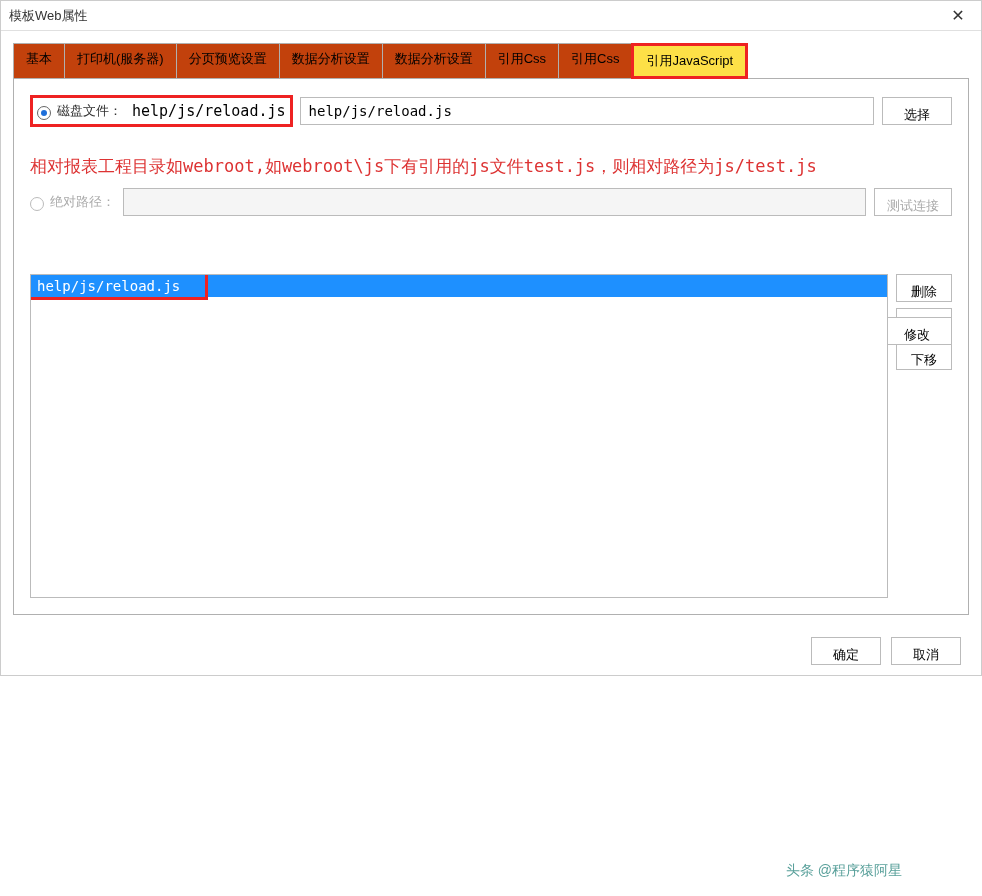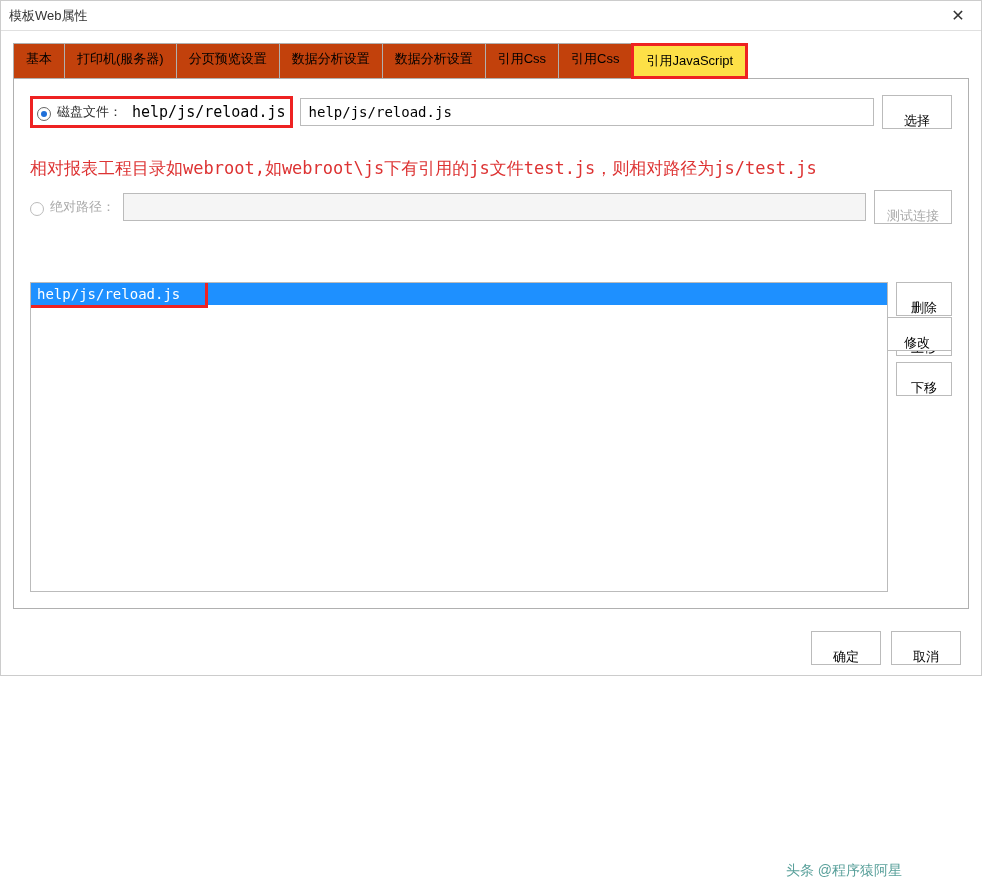--- a/index.html
+++ b/index.html
@@ -103,21 +103,21 @@
       font-family: "Consolas", monospace;
     }
     .text-input.disabled { background: #f5f5f5; color: #aaa; }
     .btn {
       min-width: 70px;
       height: 28px;
       border: 1px solid #bbb;
       background: #fff;
       font-size: 13px;
       cursor: pointer;
-      padding: 16px 12px;
+      padding: 8px 12px;
     }
     .btn.disabled { color: #aaa; cursor: default; }
     .hint {
       color: #d33;
       font-size: 17px;
       font-family: "SimSun", monospace;
       margin: 20px 0 10px 0;
     }
     .highlight-box-1 {
       border: 3px solid #e22;

